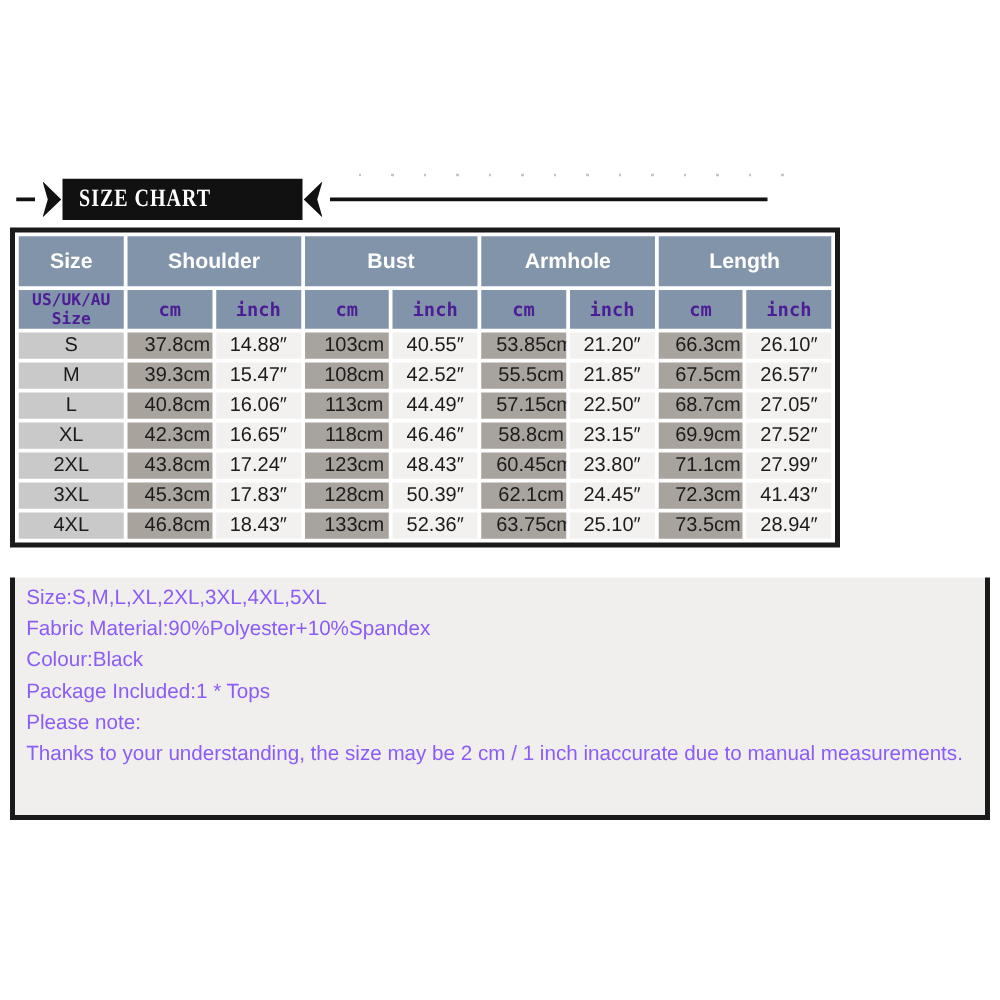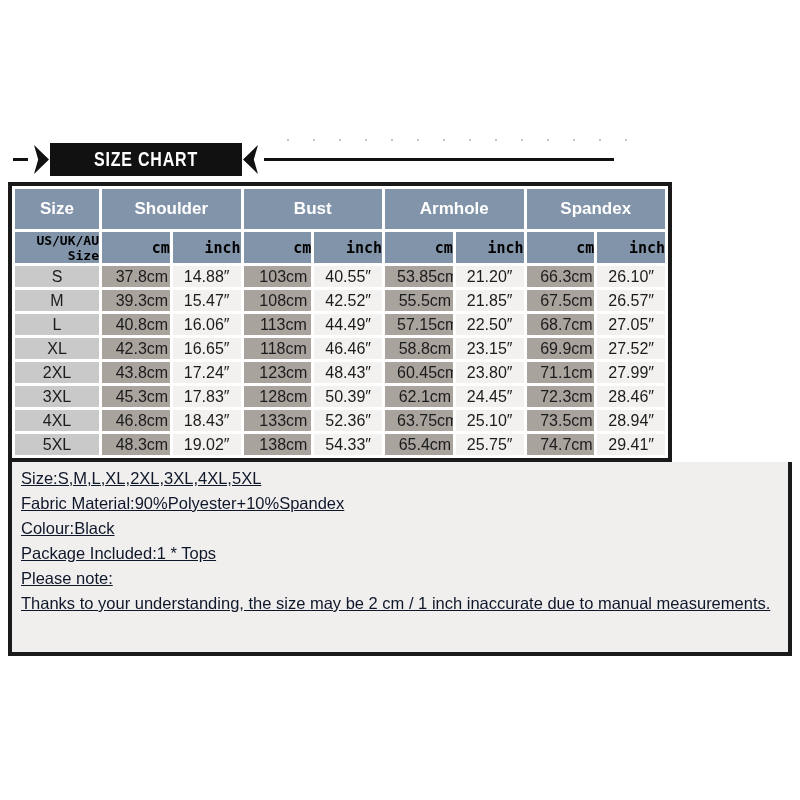--- a/index.html
+++ b/index.html
@@ -25,21 +25,21 @@
   .banner-row{
     position:absolute;top:143px;left:13px;width:780px;height:33px;
     display:flex;align-items:center;
   }
   .dash{width:15px;height:3px;background:var(--banner-bg);margin-right:6px;flex:none;}
   .fold{width:15px;height:29px;background:var(--banner-bg);flex:none;}
   .fold-left{clip-path:polygon(0 0,100% 50%,0 100%,28% 50%);margin-right:1px;}
   .fold-right{clip-path:polygon(100% 0,0 50%,100% 100%,72% 50%);margin-left:1px;}
   .banner{
     width:192px;height:33px;background:var(--banner-bg);flex:none;
-    display:flex;align-items:center;justify-content:center;
+    display:flex;align-items:center;justify-content:flex-start;font-family:Liberation Serif, serif;
   }
   .banner span{
     color:#fff;font-size:20px;font-weight:bold;letter-spacing:1px;
     transform:scaleX(.8);white-space:nowrap;
   }
   .line-solid{width:350px;height:3px;background:var(--banner-bg);margin-left:6px;flex:none;}
   .line-dotted{
     position:absolute;top:139px;left:287px;width:352px;height:2px;
     background:repeating-linear-gradient(to right,#c4c4c4 0 2px,transparent 2px 26px);
   }
@@ -51,39 +51,39 @@
     border-collapse:separate;border-spacing:3px;
     background:#fff;border:4px solid var(--table-border);
   }
   col.size-col{width:84px;}
   th,td{text-align:center;vertical-align:middle;overflow:hidden;}
   th.group{
     background:var(--header-bg);color:#fff;
     font-size:17px;font-weight:bold;height:40px;
   }
   th.sub{
-    background:var(--header-bg);color:#000000;
+    background:var(--header-bg);color:#4c1d95;
     font-family:"DejaVu Sans Mono",monospace;
-    font-size:15px;font-weight:bold;height:31px;text-align:right;
+    font-size:15px;font-weight:bold;height:31px;
   }
   th.sub .two-line{display:block;font-size:13px;line-height:15px;}
   td{font-size:16px;color:var(--text-dark);height:21px;line-height:21px;}
   td.size-cell{background:var(--size-cell-bg);}
   td.cm-cell{background:var(--cm-cell-bg);padding-left:12px;}
   td.inch-cell{background:var(--inch-cell-bg);}
 
   
   .info-box{
     position:absolute;top:462px;left:8px;width:784px;height:194px;
     background:var(--info-bg);
     border:4px solid var(--table-border);border-top:none;
     padding:4px 8px 0 9px;
   }
   .info-line{
-    font-size:16.5px;color:#0f172a;line-height:25px;white-space:nowrap;text-decoration:underline;
+    font-size:16.5px;color:#8b5cf6;line-height:25px;white-space:nowrap;
   }
 </style>
 </head>
 <body>
 
 <div class="line-dotted"></div>
 <div class="banner-row">
   <div class="dash"></div>
   <div class="fold fold-left"></div>
   <div class="banner">
@@ -105,21 +105,21 @@
         <col>
         <col>
         <col>
     </colgroup>
     <thead>
         <tr>
           <th class="group">Size</th>
           <th class="group" colspan="2">Shoulder</th>
           <th class="group" colspan="2">Bust</th>
           <th class="group" colspan="2">Armhole</th>
-          <th class="group" colspan="2">Spandex</th>
+          <th class="group" colspan="2">Length</th>
         </tr>
         <tr>
           <th class="sub">
             <span class="two-line">US/UK/AU</span>
             <span class="two-line">Size</span>
           </th>
           <th class="sub">cm</th>
           <th class="sub">inch</th>
           <th class="sub">cm</th>
           <th class="sub">inch</th>
@@ -187,44 +187,33 @@
         </tr>
         <tr>
           <td class="size-cell">3XL</td>
           <td class="cm-cell">45.3cm</td>
           <td class="inch-cell">17.83″</td>
           <td class="cm-cell">128cm</td>
           <td class="inch-cell">50.39″</td>
           <td class="cm-cell">62.1cm</td>
           <td class="inch-cell">24.45″</td>
           <td class="cm-cell">72.3cm</td>
-          <td class="inch-cell">28.46″</td>
+          <td class="inch-cell">41.43″</td>
         </tr>
         <tr>
           <td class="size-cell">4XL</td>
           <td class="cm-cell">46.8cm</td>
           <td class="inch-cell">18.43″</td>
           <td class="cm-cell">133cm</td>
           <td class="inch-cell">52.36″</td>
           <td class="cm-cell">63.75cm</td>
           <td class="inch-cell">25.10″</td>
           <td class="cm-cell">73.5cm</td>
           <td class="inch-cell">28.94″</td>
         </tr>
-        <tr>
-          <td class="size-cell">5XL</td>
-          <td class="cm-cell">48.3cm</td>
-          <td class="inch-cell">19.02″</td>
-          <td class="cm-cell">138cm</td>
-          <td class="inch-cell">54.33″</td>
-          <td class="cm-cell">65.4cm</td>
-          <td class="inch-cell">25.75″</td>
-          <td class="cm-cell">74.7cm</td>
-          <td class="inch-cell">29.41″</td>
-        </tr>
       </tbody>
   </table>
 </div>
 
 <div class="info-box" id="info-box">
     <div class="info-line">Size:S,M,L,XL,2XL,3XL,4XL,5XL</div>
     <div class="info-line">Fabric Material:90%Polyester+10%Spandex</div>
     <div class="info-line">Colour:Black</div>
     <div class="info-line">Package Included:1 * Tops</div>
     <div class="info-line">Please note:</div>

